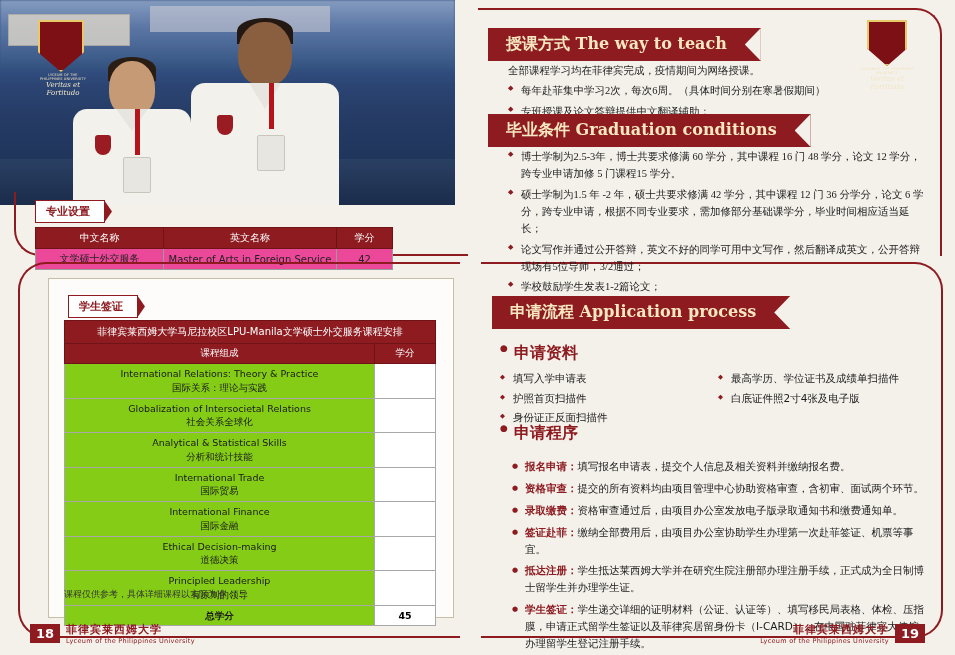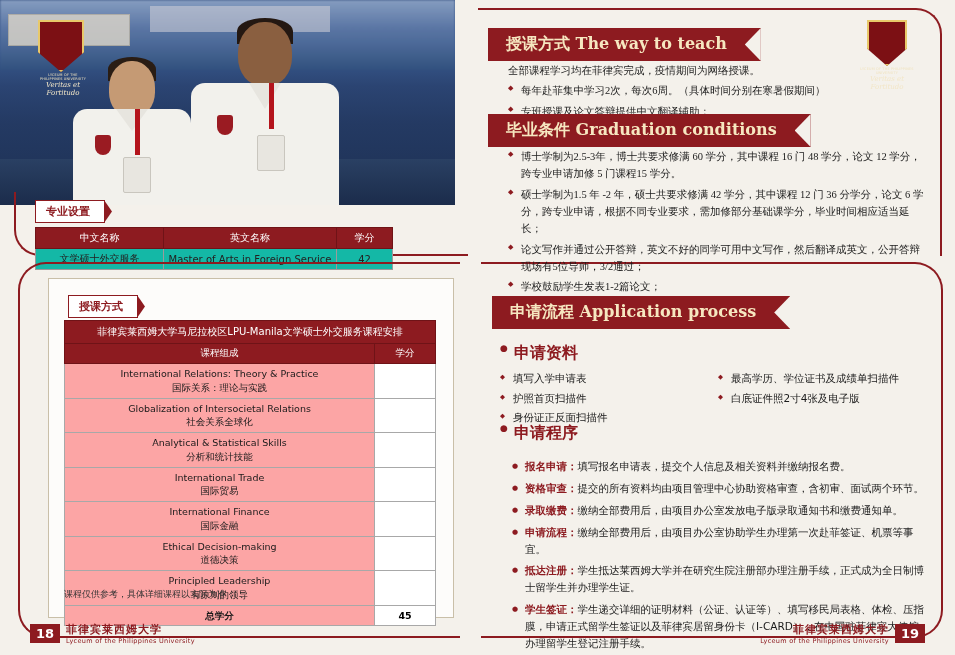--- a/index.html
+++ b/index.html
@@ -100,40 +100,40 @@
 
   table{border-collapse:collapse;}
   .major-table{
     position:absolute;left:35px;top:227px;width:358px;font-size:10px;
   }
   .major-table th{
     background:#8d1b20;color:#fff;font-weight:normal;border:1px solid #6f1317;
     padding:3px 2px;font-size:10px;
   }
   .major-table td{
-    border:1px solid #9b9b9b;padding:3px 2px;text-align:center;color:#222;background:#14b8a6;
+    border:1px solid #9b9b9b;padding:3px 2px;text-align:center;color:#222;background:#ec4899;
   }
 
   
   .curr-card{
     position:absolute;left:48px;top:278px;width:404px;height:338px;
     background:#fdfcfa;border:1px solid #c9bfa8;
   }
   .curr-label{left:68px;top:295px;}
   .curr-table{
     position:absolute;left:64px;top:320px;width:372px;font-size:9.5px;
   }
   .curr-table .title-row td{
     background:#8d1b20;color:#fff;text-align:center;padding:4px 2px;font-size:10px;border:1px solid #6f1317;
   }
   .curr-table .head-row td{
     background:#8d1b20;color:#fff;text-align:center;padding:3px 2px;font-size:9.5px;border:1px solid #6f1317;
   }
   .curr-table td.course{
-    border:1px solid #a8a8a8;padding:3px 4px;text-align:center;color:#1a1a1a;line-height:1.45;background:#fca5a5;
+    border:1px solid #a8a8a8;padding:3px 4px;text-align:center;color:#1a1a1a;line-height:1.45;background:#84cc16;
   }
   .curr-table td.credit{
     border:1px solid #a8a8a8;text-align:center;width:56px;background:#fff;
   }
   .curr-table .total td{font-weight:bold;}
   .curr-note{
     position:absolute;left:64px;top:588px;font-size:9px;color:#333;
   }
 
   
@@ -270,21 +270,21 @@
         <td>文学硕士外交服务</td>
         <td>Master of Arts in Foreign Service</td>
         <td>42</td>
       </tr>
     </tbody>
       </table>
 
     <div class="border-arc"></div>
     <div class="curr-card"></div>
 
-    <div class="ribbon-sm curr-label">授课方式</div>
+    <div class="ribbon-sm curr-label">学生签证</div>
 
     <table class="curr-table">
       <tbody>
           <tr class="title-row">
         <td colspan="2">菲律宾莱西姆大学马尼拉校区LPU-Manila文学硕士外交服务课程安排</td>
       </tr>
       <tr class="head-row">
         <td>课程组成</td>
         <td style="width:56px;">学分</td>
       </tr>
@@ -412,24 +412,24 @@
   <div class="body-txt" style="left:500px;top:420px;width:440px;">
     <div class="sub-head">申请程序</div>
     <ul class="proc-list">
       <li>
         <b>报名申请：</b><span>填写报名申请表，提交个人信息及相关资料并缴纳报名费。</span>
       </li>
       <li>
         <b>资格审查：</b><span>提交的所有资料均由项目管理中心协助资格审查，含初审、面试两个环节。</span>
       </li>
       <li>
-        <b>录取缴费：</b><span>缴纳全部费用后，由项目办公室发放电子版录取通知书和缴费通知单。</span>
-      </li>
-      <li>
-        <b>申请流程：</b><span>缴纳全部费用后，由项目办公室协助学生办理第一次赴菲签证、机票等事宜。</span>
+        <b>录取缴费：</b><span>资格审查通过后，由项目办公室发放电子版录取通知书和缴费通知单。</span>
+      </li>
+      <li>
+        <b>签证赴菲：</b><span>缴纳全部费用后，由项目办公室协助学生办理第一次赴菲签证、机票等事宜。</span>
       </li>
       <li>
         <b>抵达注册：</b><span>学生抵达莱西姆大学并在研究生院注册部办理注册手续，正式成为全日制博士留学生并办理学生证。</span>
       </li>
       <li>
         <b>学生签证：</b><span>学生递交详细的证明材料（公证、认证等）、填写移民局表格、体检、压指膜，申请正式留学生签证以及菲律宾居留身份卡（I-CARD），在中国驻菲律宾大使馆办理留学生登记注册手续。</span>
       </li>
       <li>
         <b>开学典礼：</b><span>在莱西姆大学举行开学典礼，正式进入课程学习阶段。</span>
       </li>

